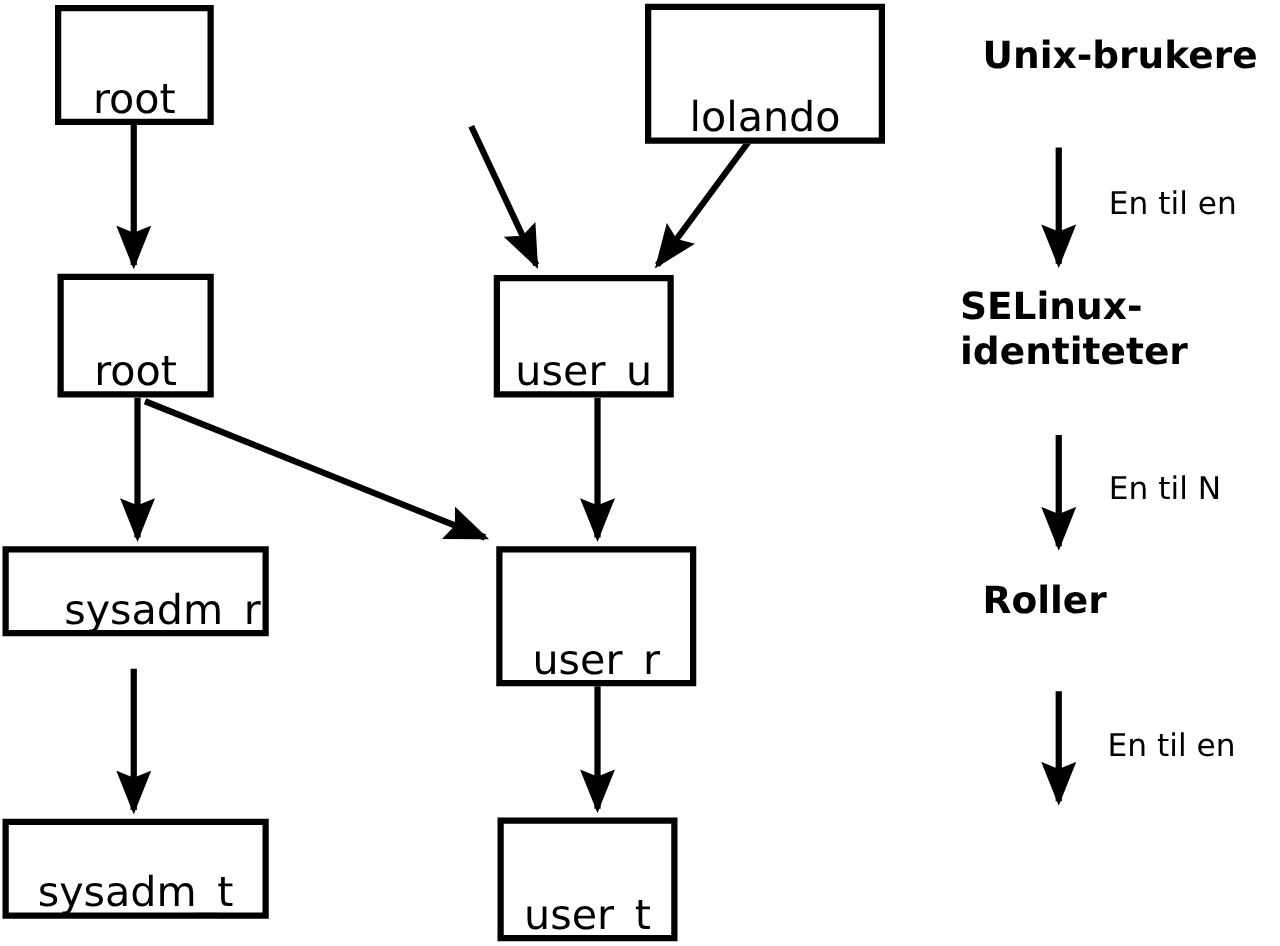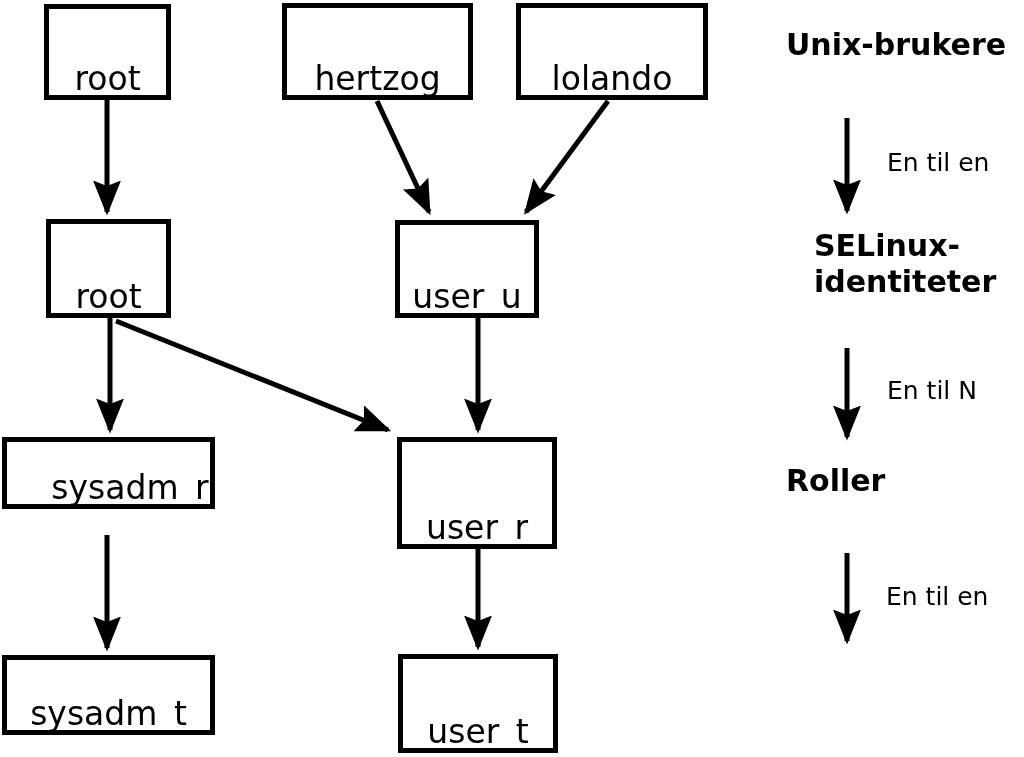--- a/index.html
+++ b/index.html
@@ -30,37 +30,37 @@
     border: 5px solid #000000;
     display: flex;
     align-items: flex-end;
     justify-content: center;
     font-size: 33px;
     line-height: 1;
     white-space: nowrap;
   }
   .n-unix-root   { left: 44px;  top: 4px;   width: 127px; height: 96px; }
   .n-hertzog     { left: 282px; top: 3px;   width: 191px; height: 97px; }
-  .n-lolando     { left: 516px; top: 3px;   width: 192px; height: 97px; }
+  .n-lolando     { left: 516px; top: 3px;   width: 192px; height: 112px; }
   .n-selinux-root{ left: 46px;  top: 219px; width: 125px; height: 99px; }
   .n-user-u      { left: 395px; top: 220px; width: 144px; height: 98px; }
   .n-sysadm-r    { left: 2px;   top: 437px; width: 213px; height: 72px; padding-left: 43px; }
   .n-user-r      { left: 397px; top: 437px; width: 160px; height: 112px; }
   .n-sysadm-t    { left: 2px;   top: 655px; width: 213px; height: 80px; }
-  .n-user-t      { left: 398px; top: 654px; width: 160px; height: 99px; }
+  .n-user-t      { left: 398px; top: 654px; width: 144px; height: 99px; }
 
   .lvl {
     position: absolute;
     font-weight: bold;
     font-size: 30px;
     line-height: 1.2;
     white-space: pre-line;
   }
   .lvl1 { left: 786px; top: 27px;  }
-  .lvl2 { left: 814px; top: 228px; }
+  .lvl2 { left: 768px; top: 228px; }
   .lvl3 { left: 786px; top: 463px; }
   .lvl4 { left: 786px; top: 683px; }
 
   .rel {
     position: absolute;
     font-size: 25px;
     line-height: 1.2;
     white-space: nowrap;
   }
   .rel1 { left: 887px; top: 148px; }
@@ -89,23 +89,20 @@
     <line x1="478" y1="533" x2="478" y2="647" stroke="#000000" stroke-width="5" marker-end="url(#arrowhead)"></line>
 
     <line x1="847" y1="118" x2="847" y2="211" stroke="#000000" stroke-width="5" marker-end="url(#arrowhead)"></line>
     <line x1="847" y1="348" x2="847" y2="437" stroke="#000000" stroke-width="5" marker-end="url(#arrowhead)"></line>
     <line x1="847" y1="553" x2="847" y2="641" stroke="#000000" stroke-width="5" marker-end="url(#arrowhead)"></line>
   </svg>
 
   <div class="node n-unix-root">
     <span>root</span>
   </div>
-  <div class="node n-hertzog">
-    <span>hertzog</span>
-  </div>
   <div class="node n-lolando">
     <span>lolando</span>
   </div>
   <div class="node n-selinux-root">
     <span>root</span>
   </div>
   <div class="node n-user-u">
     <span>user_u</span>
   </div>
   <div class="node n-sysadm-r">

